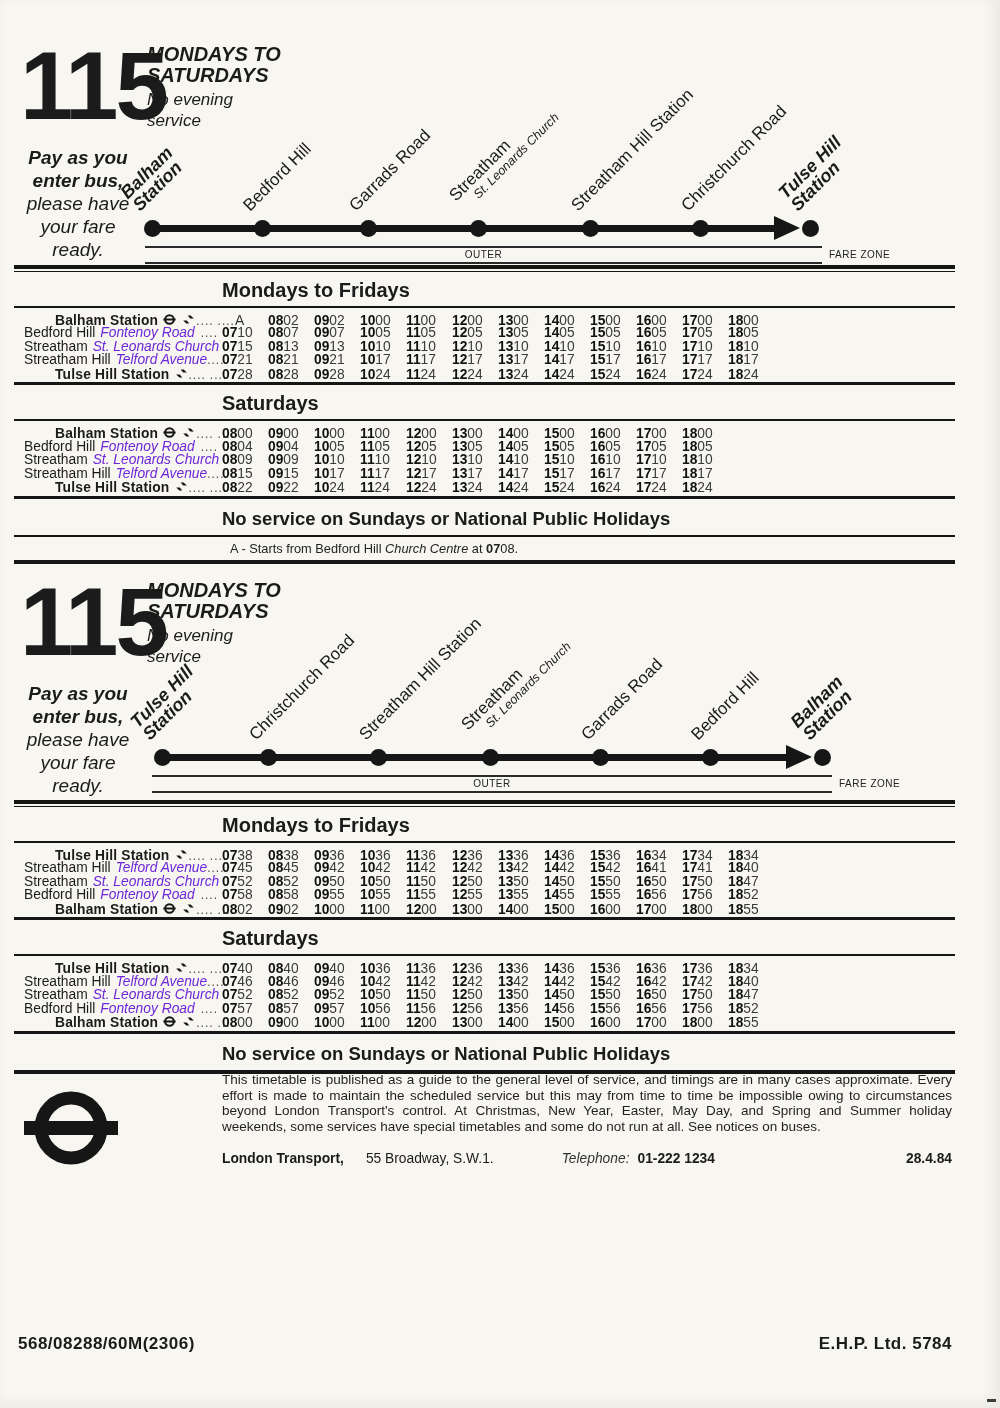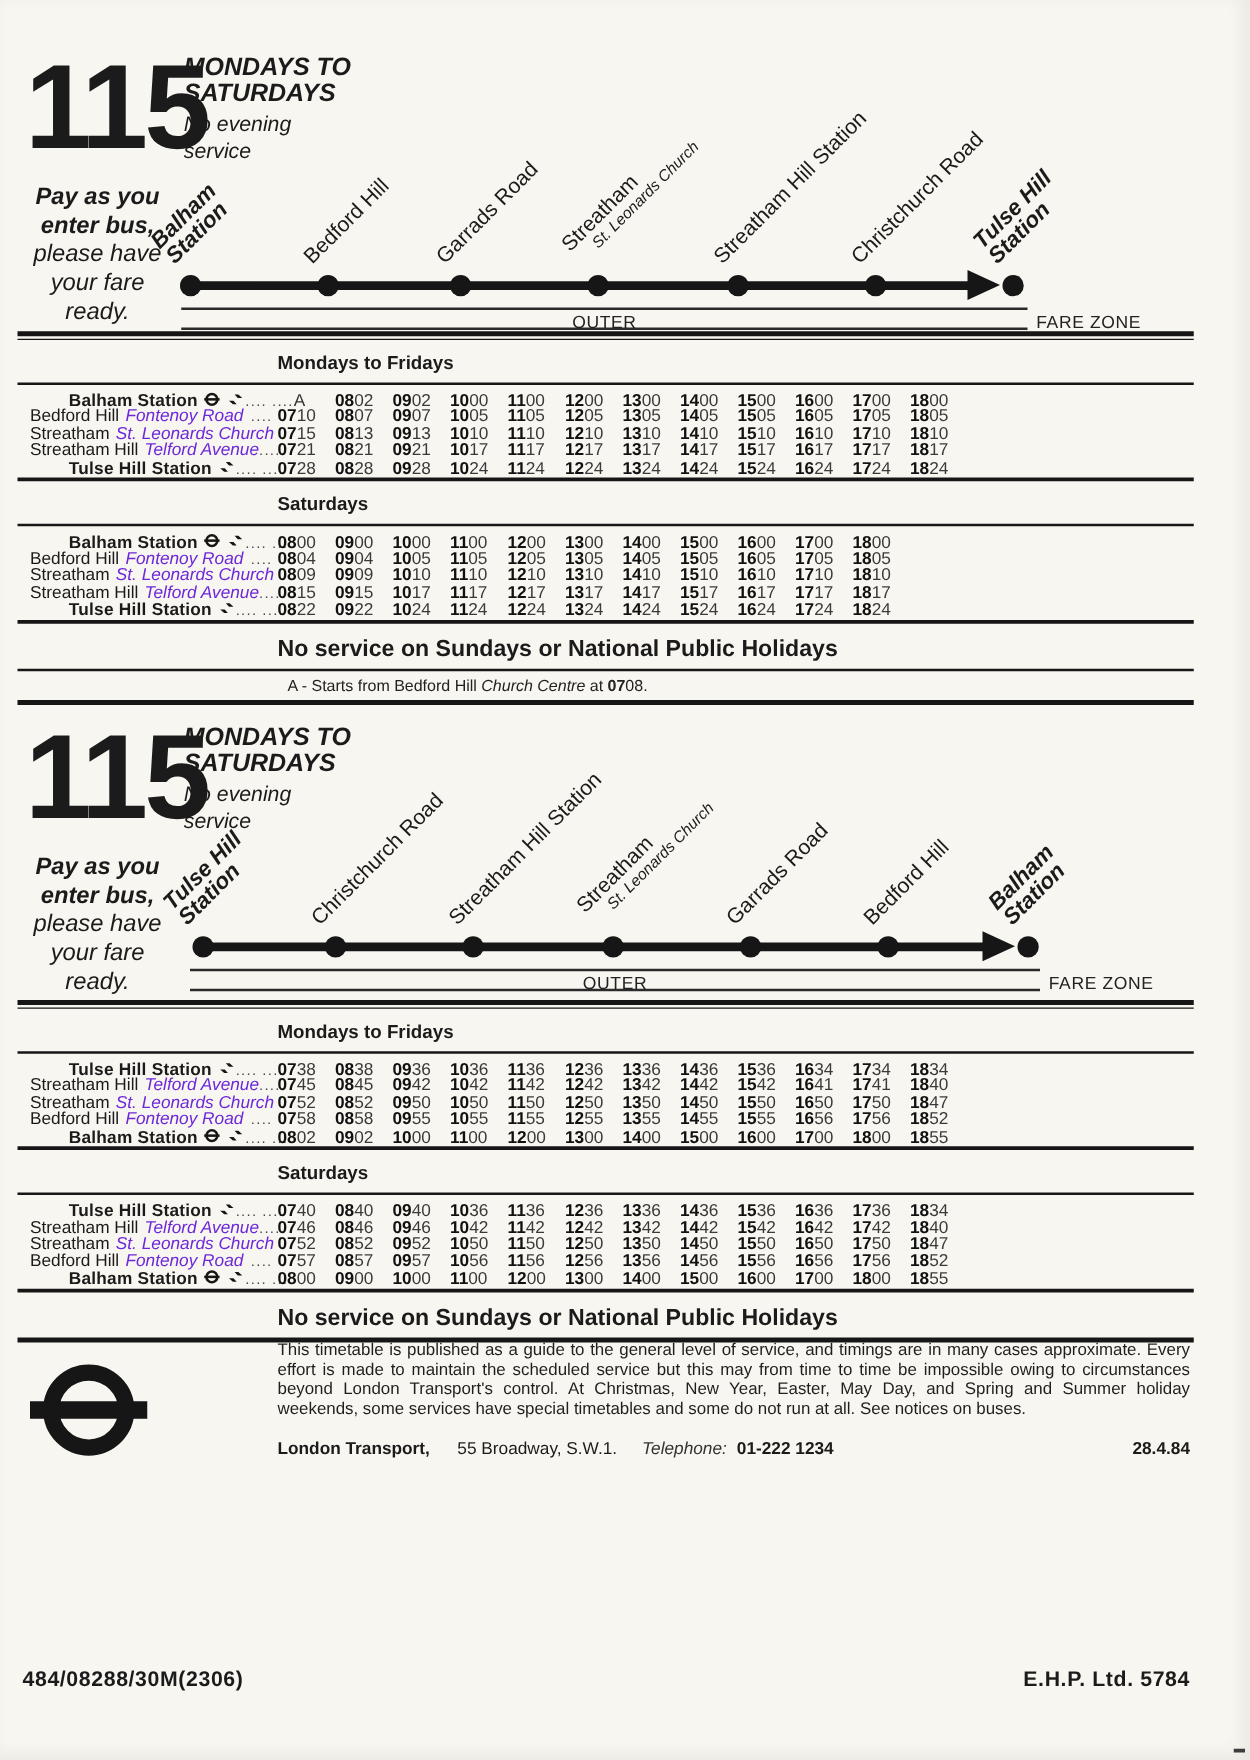--- a/index.html
+++ b/index.html
@@ -35,33 +35,33 @@
     position:absolute;width:0;height:0;
     border-left:26px solid #161616;border-top:12px solid transparent;border-bottom:12px solid transparent;
   }
   .diag-label{
     position:absolute;transform:rotate(-45deg);transform-origin:0 100%;
     white-space:nowrap;font-size:17px;line-height:17px;
   }
   .diag-label.bold{font-weight:700;font-size:18px;font-style:italic;}
   .diag-label .sub{display:block;font-style:italic;font-size:12.5px;padding-left:18px;line-height:14px;}
   .fare-rule{position:absolute;height:1.5px;background:#2a2a2a;}
-  .fare-label{position:absolute;font-size:14px;letter-spacing:0.5px;color:#222;}
+  .fare-label{position:absolute;font-size:10px;letter-spacing:0.5px;color:#222;}
   
   .rule{background:#161616;width:100%;}
   .rule.thick{height:4px;}
   .rule.thin{height:1.2px;margin-top:2px;}
   .rule.mid{height:1.6px;}
   .rule.mid2{height:2.4px;}
   .rule.thick3{height:3.2px;margin-top:3px;}
   .rule.thick4{height:4px;margin-top:3px;}
   
   .tables-block{position:absolute;left:14px;width:941px;}
   .tt-title{
-    font-size:15px;font-weight:700;margin:8px 0 5px 0;padding-left:208px;line-height:21px;
+    font-size:20px;font-weight:700;margin:8px 0 5px 0;padding-left:208px;line-height:21px;
   }
   .tt-rows{margin:4px 0 3px 0;}
   .tt-row{display:flex;align-items:baseline;height:13.5px;font-size:13.8px;padding-left:10px;}
   .tt-label{display:flex;align-items:baseline;width:198px;flex:0 0 198px;}
   .tt-label .name{white-space:nowrap;}
   .tt-label .name.bold{font-weight:700;letter-spacing:0.2px;padding-left:31px;}
   .tt-label .sub{font-style:italic;margin-left:5px;white-space:nowrap;color:#6d28d9;}
   .tt-label .icon{margin-left:4px;position:relative;top:1px;flex:0 0 auto;}
   .lead{color:#4a4a4a;letter-spacing:1px;font-size:12px;}
   .lead.first{margin-left:auto;margin-right:4px;}
@@ -73,21 +73,21 @@
   .no-service{font-size:18.5px;font-weight:700;padding-left:208px;margin:9px 0 6px 0;line-height:21px;}
   .footnote{padding-left:216px;font-size:12.8px;margin:4px 0 4px 0;color:#222;}
   .footnote .it{font-style:italic;}
   .footnote .b{font-weight:700;}
   
   .footer-block{position:absolute;left:222px;top:1072px;width:730px;}
   .legal{font-size:13.5px;line-height:15.6px;text-align:justify;color:#1f1f1f;}
   .publisher{display:flex;align-items:baseline;margin-top:17px;font-size:13.8px;}
   .pub-name{font-weight:700;}
   .pub-address{margin-left:22px;}
-  .pub-tel-label{font-style:italic;margin-left:20px;color:#333;text-align:right;}
+  .pub-tel-label{font-style:italic;margin-left:68px;color:#333;text-align:right;}
   .pub-tel{font-weight:700;margin-left:8px;}
   .pub-date{font-weight:700;margin-left:auto;}
   .roundel{position:absolute;left:24px;top:1086px;}
   .print-code{position:absolute;top:1334px;font-size:17px;font-weight:600;letter-spacing:0.5px;}
   .print-code.left{left:18px;}
   .print-code.right{right:48px;}
   .scan-speck{position:absolute;width:9px;height:3px;background:#3c3c3c;left:987px;top:1399px;}
 </style>
 </head>
 <body>
@@ -677,17 +677,17 @@
     <div class="legal">This timetable is published as a guide to the general level of service, and timings are in many cases approximate. Every effort is made to maintain the scheduled service but this may from time to time be impossible owing to circumstances beyond London Transport's control. At Christmas, New Year, Easter, May Day, and Spring and Summer holiday weekends, some services have special timetables and some do not run at all. See notices on buses.</div>
     <div class="publisher">
       <span class="pub-name">London Transport,</span>
       <span class="pub-address">55 Broadway, S.W.1.</span>
       <span class="pub-tel-label">Telephone:</span>
       <span class="pub-tel">01-222 1234</span>
       <span class="pub-date">28.4.84</span>
     </div>
   </div>
 
-  <div class="print-code left">484/08288/30M(2306)</div>
+  <div class="print-code left">568/08288/60M(2306)</div>
   <div class="print-code right">E.H.P.  Ltd.  5784</div>
   <div class="scan-speck"></div>
 
 </div>
 
 </body></html>

